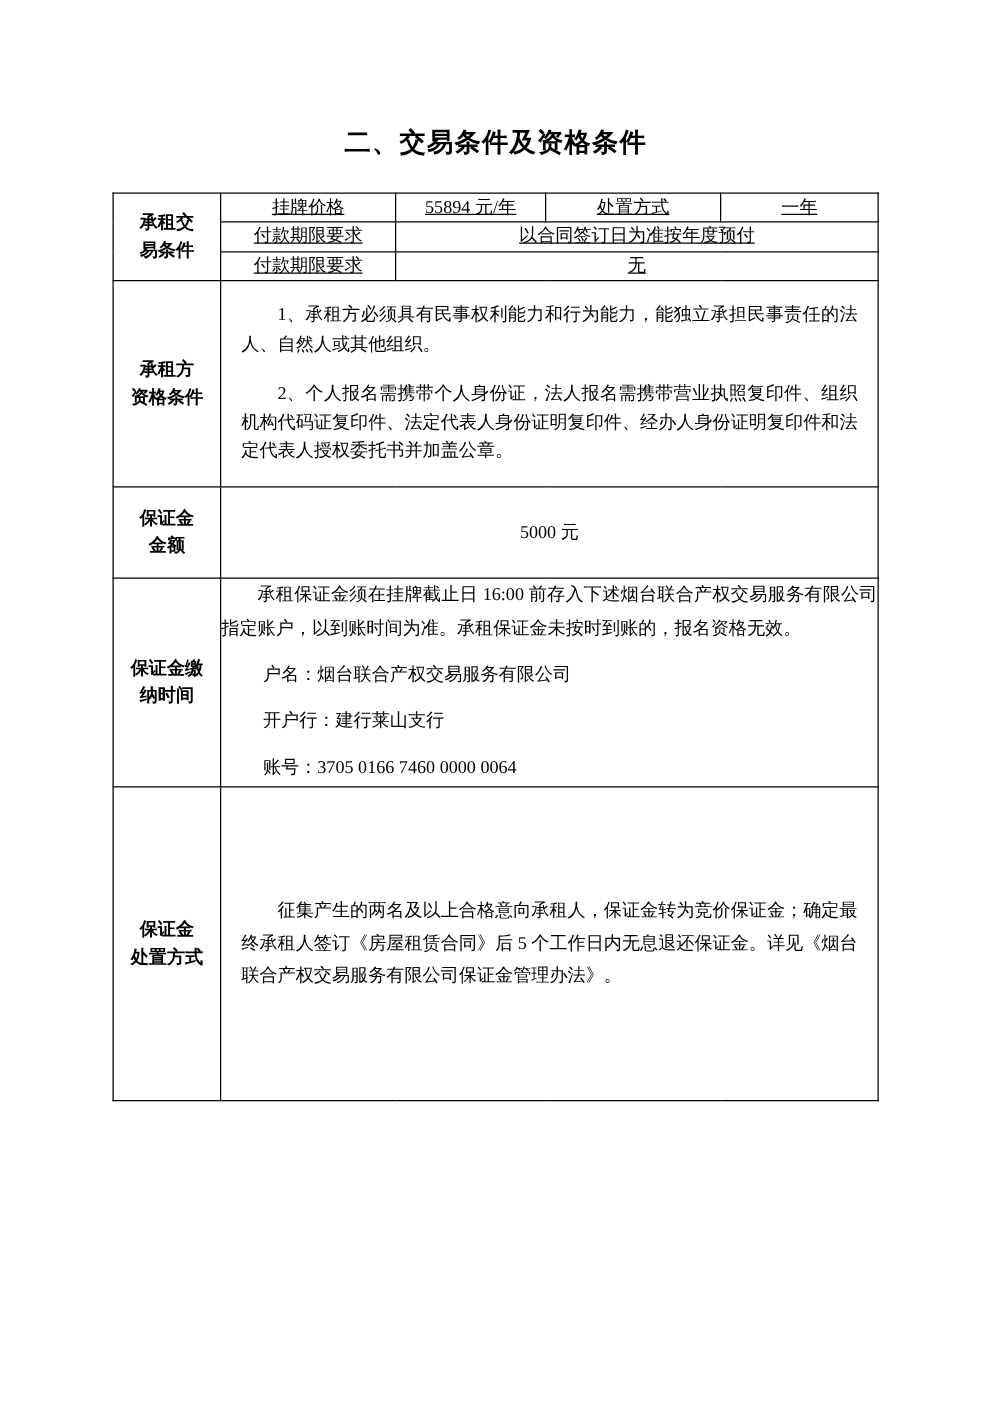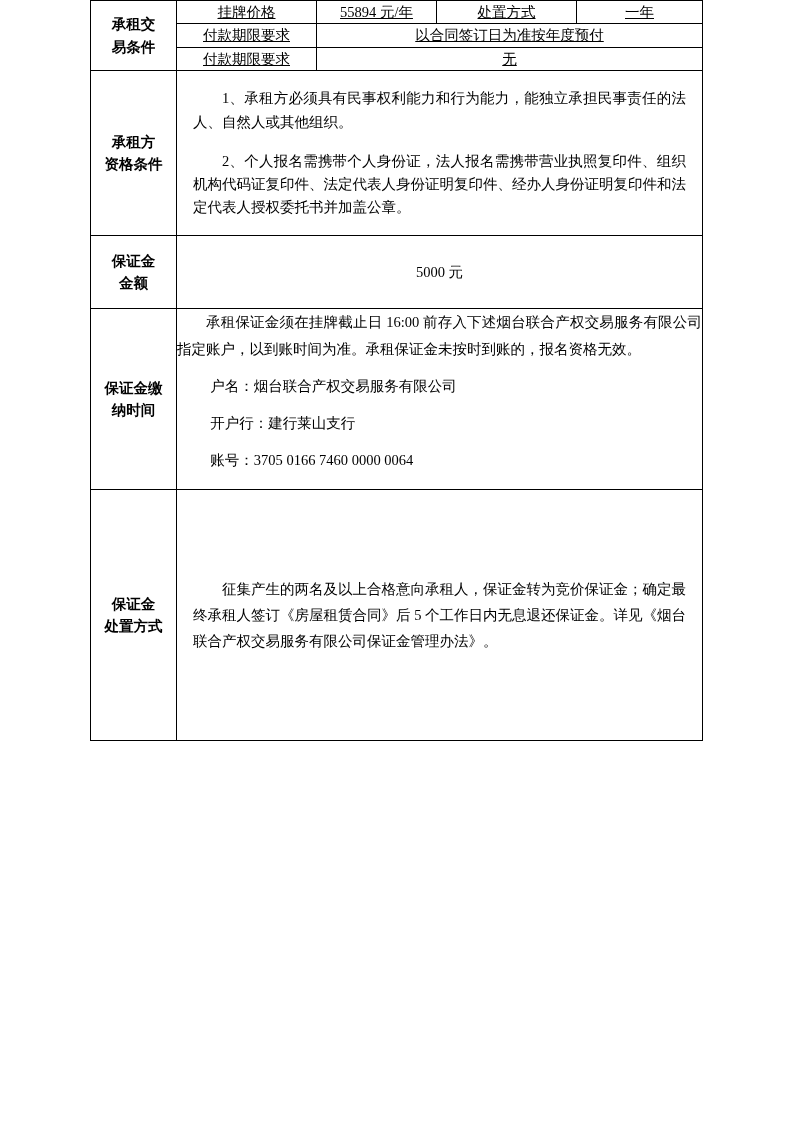--- a/index.html
+++ b/index.html
@@ -64,21 +64,21 @@
     margin: 16px;
     text-indent: 2em;
     line-height: 1.6;
   }
   .para-loose p {
     margin: 0 0 10px 0;
     line-height: 1.85;
     text-indent: 2em;
   }
   .para-loose p:last-child {
-    margin-bottom: 16px;
+    margin-bottom: 2px;
   }
   .para-loose p.indent3 {
     text-indent: 2.3em;
   }
   .big-cell {
     height: 250px;
     vertical-align: middle;
   }
   .big-cell p {
     text-indent: 2em;
@@ -89,20 +89,21 @@
     text-align: center;
     height: 72px;
     font-size: 15px;
   }
 </style>
 </head>
 <body>
 
 <div class="page">
 
+  <div class="doc-title">二、交易条件及资格条件</div>
 
   <table class="main">
     <colgroup>
       <col style="width:86px">
       <col style="width:140px">
       <col style="width:120px">
       <col style="width:140px">
       <col style="width:126px">
     </colgroup>
     <tbody>

